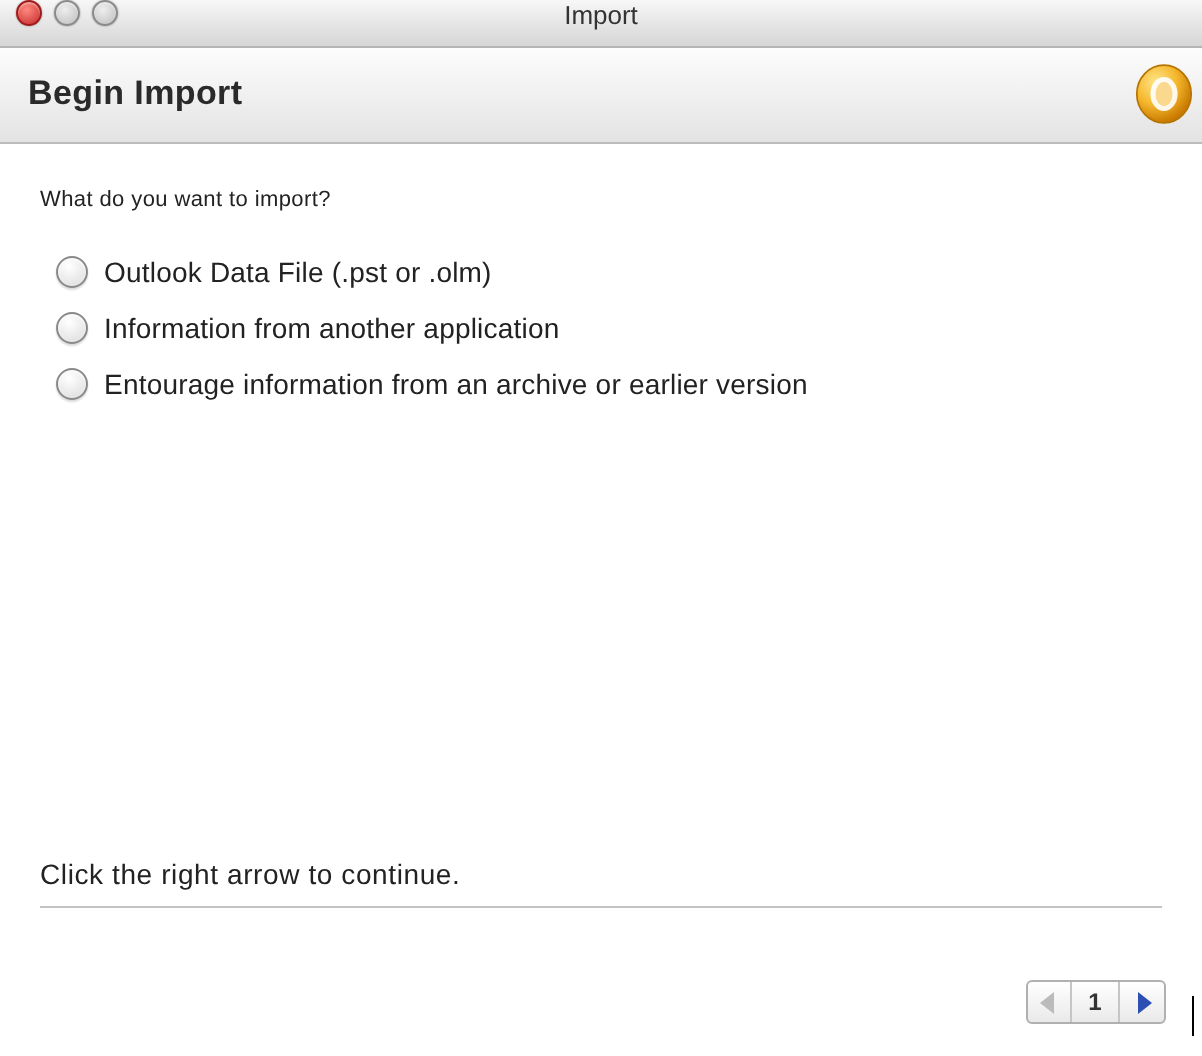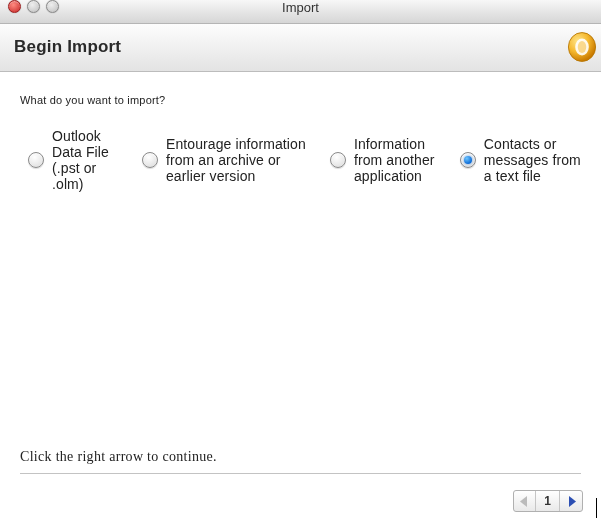--- a/index.html
+++ b/index.html
@@ -69,20 +69,21 @@
   .content {
     padding: 22px 20px 10px 20px;
   }
   .prompt {
     font-size: 11px;
     margin-bottom: 22px;
     letter-spacing: 0.2px;
   }
   .options {
     display: flex;
+    flex-direction: column;
     gap: 12px;
     margin-left: 8px;
   }
   .option {
     display: flex;
     align-items: center;
     gap: 8px;
     cursor: pointer;
     font-size: 14px;
     letter-spacing: 0.1px;
@@ -102,24 +103,23 @@
     position: absolute;
     left: 50%; top: 50%;
     width: 8px; height: 8px;
     border-radius: 50%;
     transform: translate(-50%, -50%);
     background: radial-gradient(circle at 35% 30%, #6ec6ff, #0d6bd6 70%);
     box-shadow: 0 0 3px rgba(13,107,214,0.6);
   }
   .footer-area {
     position: absolute;
-    bottom: 54px;
+    bottom: 74px;
     left: 20px;
     right: 20px;
-    font-family: Liberation Serif, serif;
   }
   .footer-text {
     font-size: 14px;
     letter-spacing: 0.3px;
     padding-bottom: 8px;
   }
   .footer-divider {
     border: none;
     border-top: 1px solid #c3c3c3;
     margin: 0;
@@ -193,32 +193,28 @@
 
   <div class="options">
 
     <label class="option">
       <span class="radio"></span>
       <span>Outlook Data File (.pst or .olm)</span>
     </label>
 
     <label class="option">
       <span class="radio"></span>
+      <span>Information from another application</span>
+    </label>
+
+    <label class="option">
+      <span class="radio"></span>
       <span>Entourage information from an archive or earlier version</span>
     </label>
 
-    <label class="option">
-      <span class="radio"></span>
-      <span>Information from another application</span>
-    </label>
-
-    <label class="option">
-      <span class="radio selected"></span>
-      <span>Contacts or messages from a text file</span>
-    </label>
 
 
   </div>
 </div>
 
 <div class="footer-area">
   <div class="footer-text">Click the right arrow to continue.</div>
   <hr class="footer-divider">
 </div>
 

